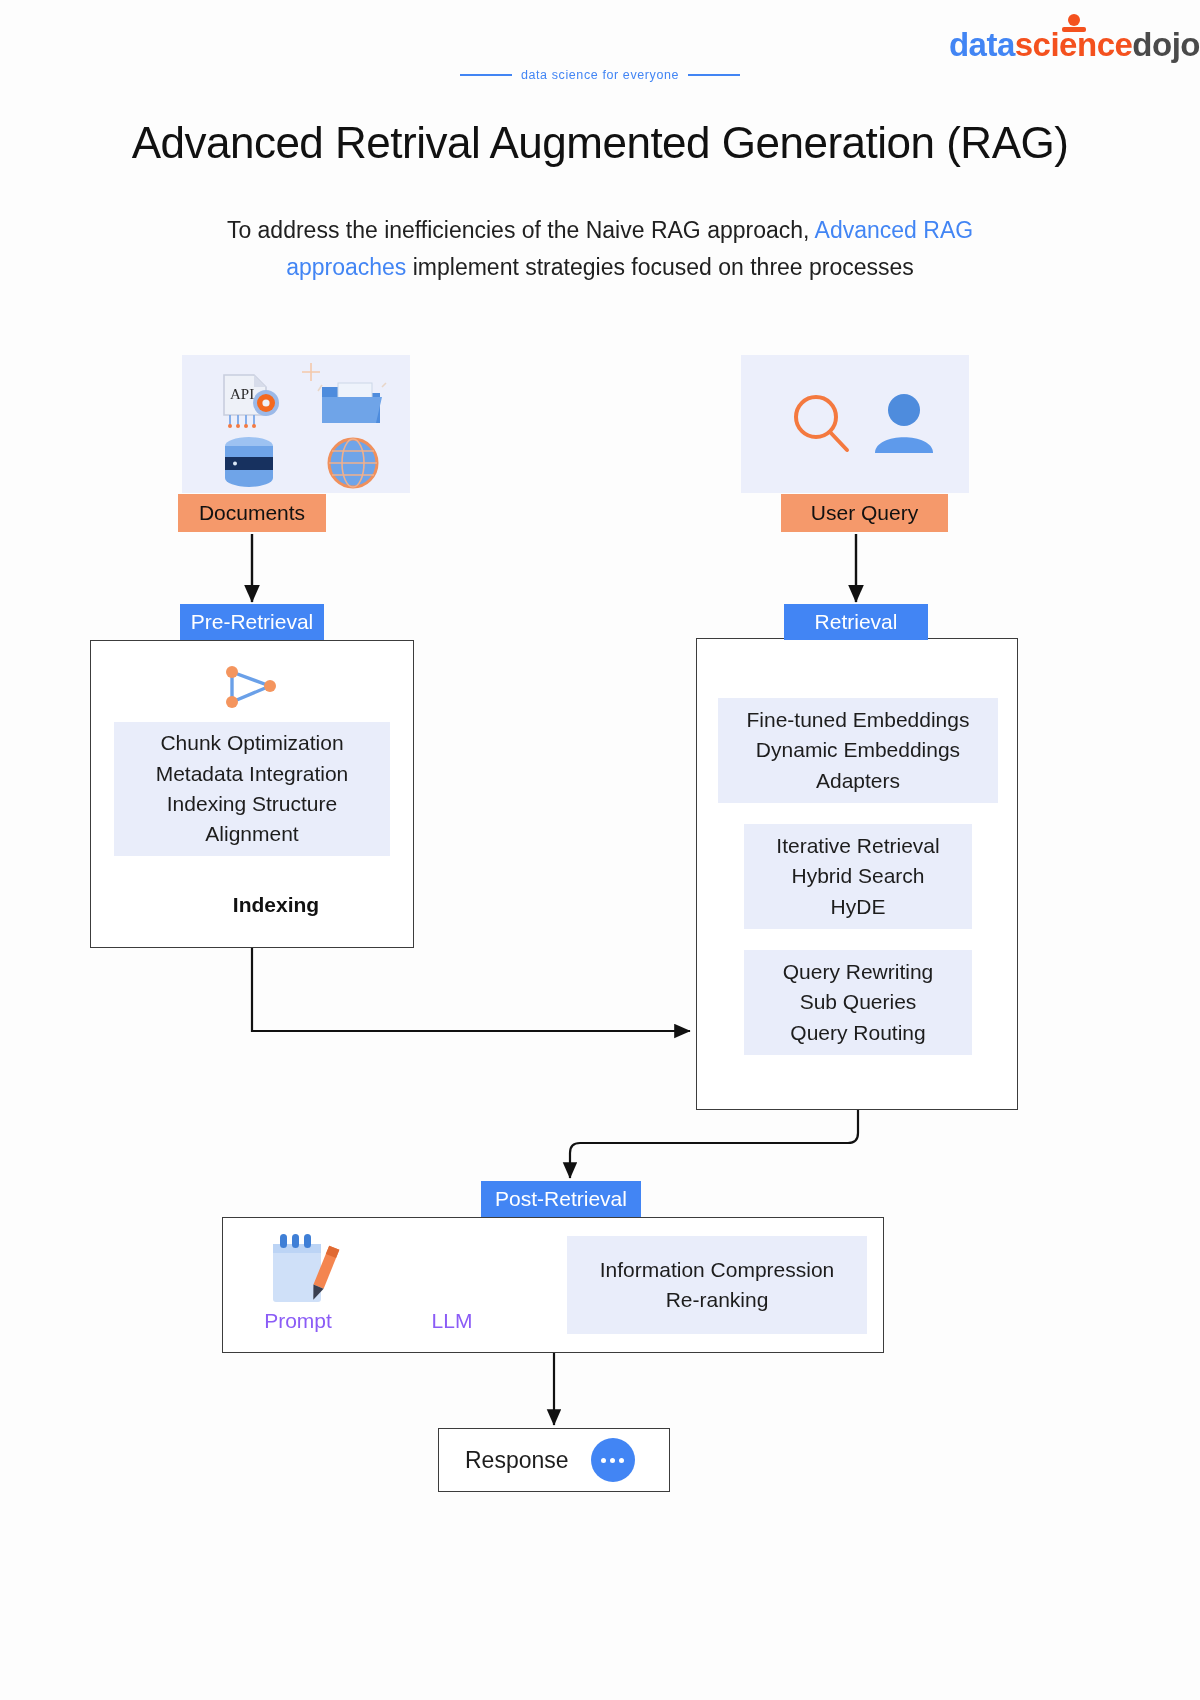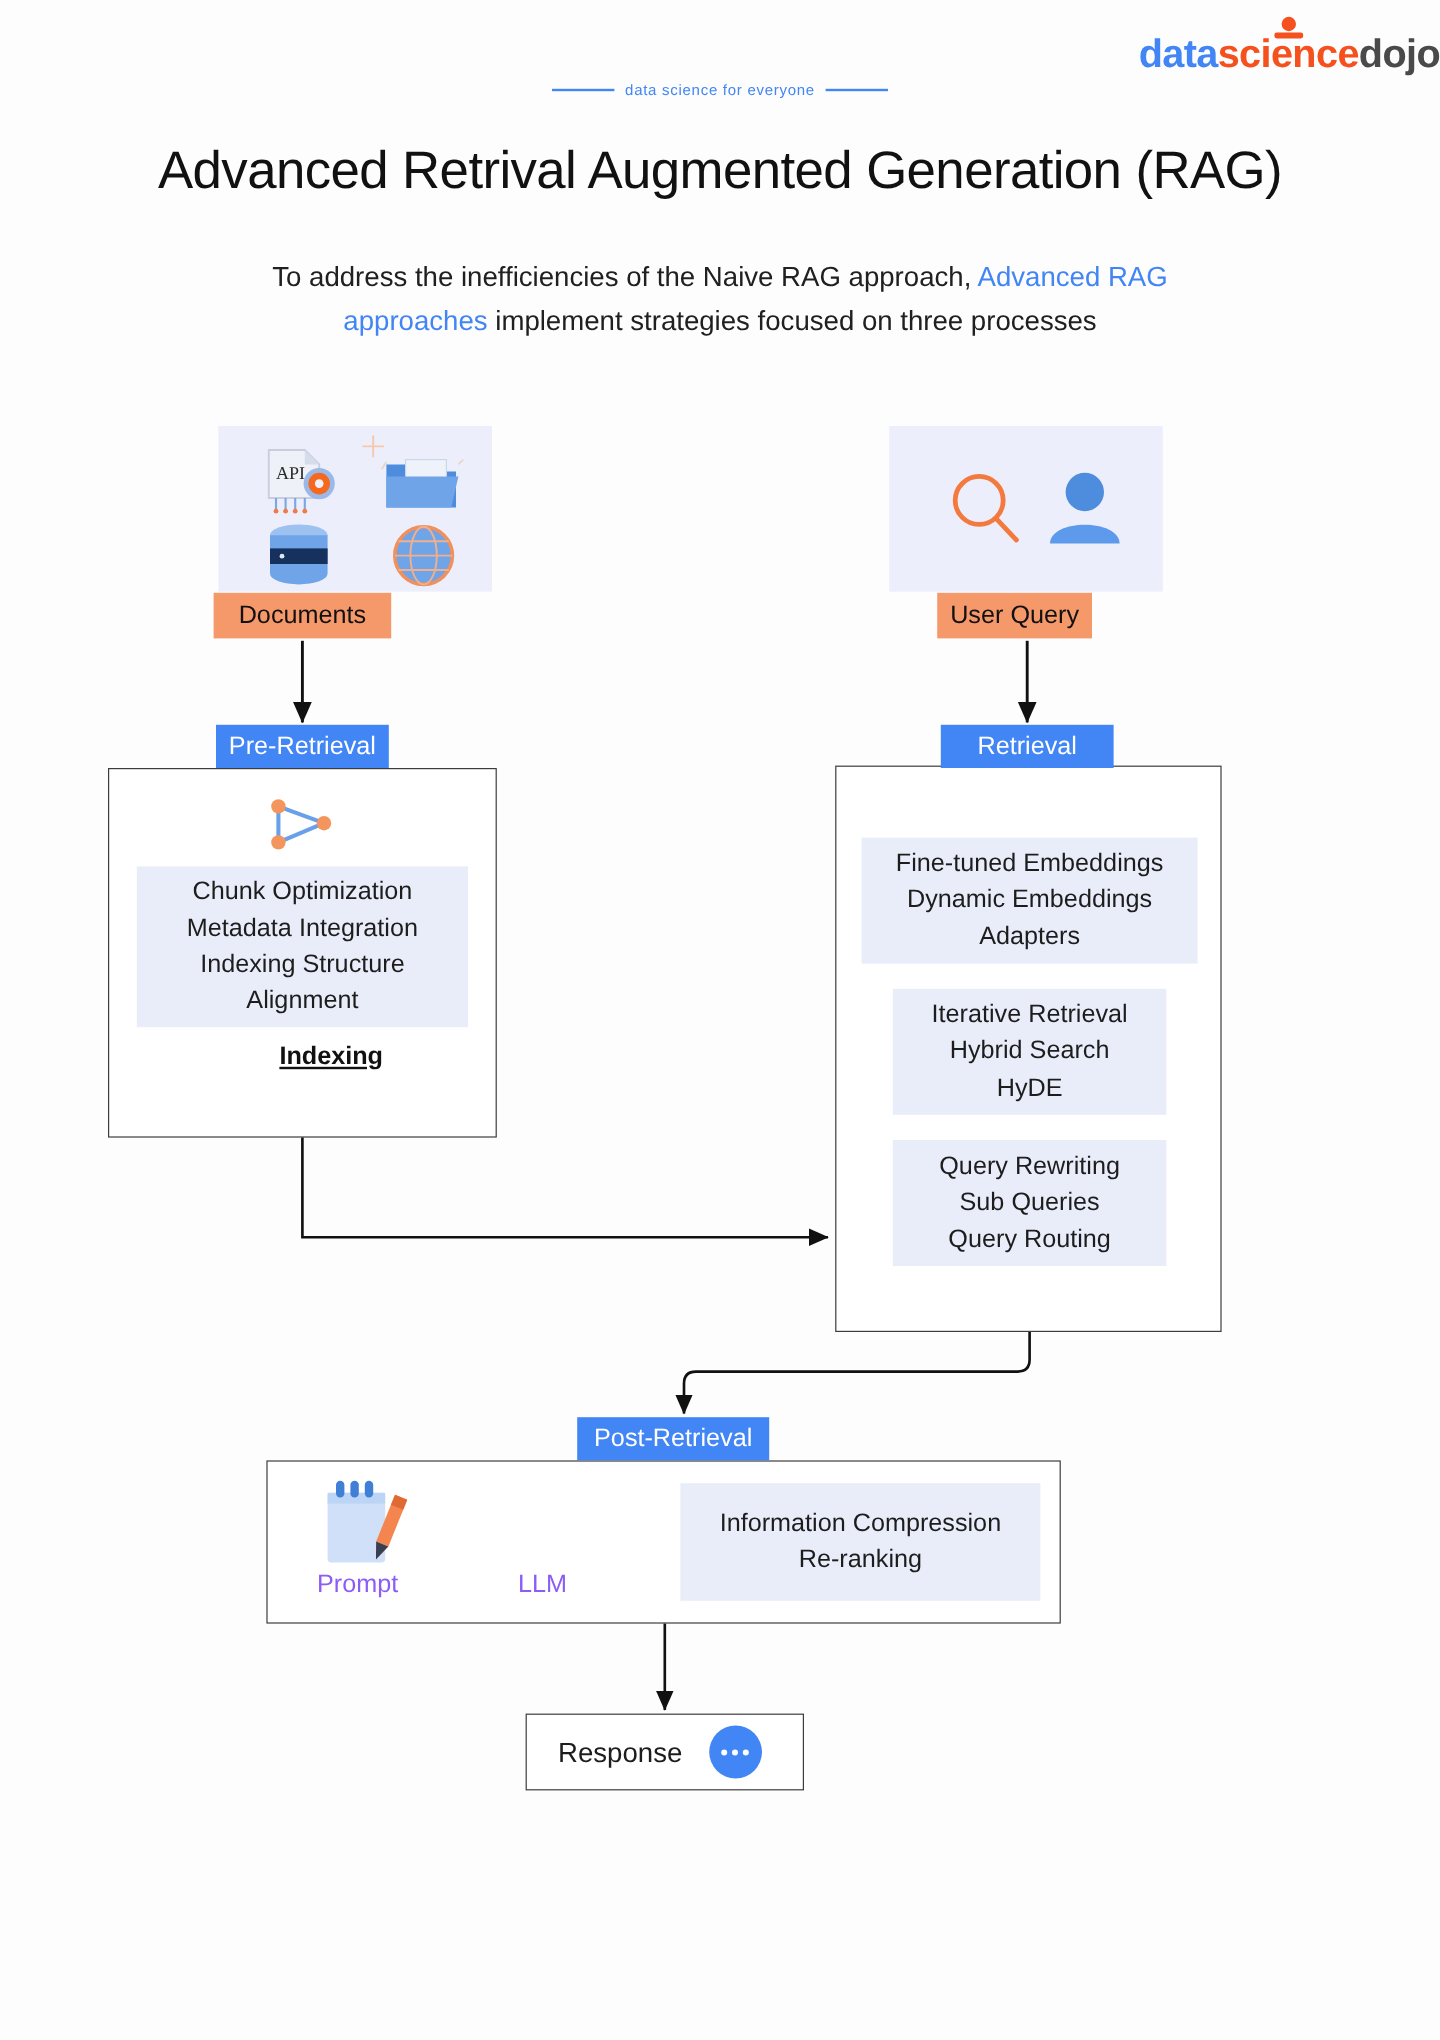--- a/index.html
+++ b/index.html
@@ -212,21 +212,21 @@
   <div class="icon-panel" style="left:741px; top:355px; width:228px; height:138px;">
     <svg class="icon-svg" style="left:48px; top:36px;" width="66" height="66" viewBox="0 0 66 66">
       <circle cx="27" cy="26" r="20" fill="none" stroke="#f4793f" stroke-width="4"></circle>
       <path d="M41,41 L58,59" stroke="#f4793f" stroke-width="4" stroke-linecap="round"></path>
     </svg>
     <svg class="icon-svg" style="left:132px; top:36px;" width="62" height="64" viewBox="0 0 62 64">
       <circle cx="31" cy="19" r="16" fill="#4e8cdd"></circle>
       <path d="M2,62 C2,41 60,41 60,62 Z" fill="#5e9aeb"></path>
     </svg>
   </div>
-  <div class="stage-label" style="left:781px; top:494px; width:129px;">
+  <div class="stage-label" style="left:781px; top:494px; width:167px;">
     <span>User Query</span>
   </div>
 
   <div class="phase-label" style="left:180px; top:604px; width:144px;">
     <span>Pre-Retrieval</span>
   </div>
   <div class="outline-box" style="left:90px; top:640px; width:324px; height:308px;"></div>
 
   <svg class="icon-svg" style="left:220px; top:662px; z-index:3;" width="62" height="54" viewBox="0 0 62 54">
     <g stroke="#6aa0e8" stroke-width="3.4" fill="none">
@@ -240,21 +240,21 @@
         <circle cx="50" cy="24" r="6"></circle>
     </g>
   </svg>
 
   <div class="inner-panel" style="left:114px; top:722px; width:276px; height:134px;">
     <span>Chunk Optimization</span>
     <span>Metadata Integration</span>
     <span>Indexing Structure</span>
     <span>Alignment</span>
   </div>
-  <div class="bold-caption" style="left:90px; top:869px; width:372px;text-decoration:underline;">Indexing</div>
+  <div class="bold-caption" style="left:90px; top:893px; width:372px;">Indexing</div>
 
   <div class="phase-label" style="left:784px; top:604px; width:144px;">
     <span>Retrieval</span>
   </div>
   <div class="outline-box" style="left:696px; top:638px; width:322px; height:472px;"></div>
 
   <div class="inner-panel" style="left:718px; top:698px; width:280px; height:105px;">
     <span>Fine-tuned Embeddings</span>
     <span>Dynamic Embeddings</span>
     <span>Adapters</span>

